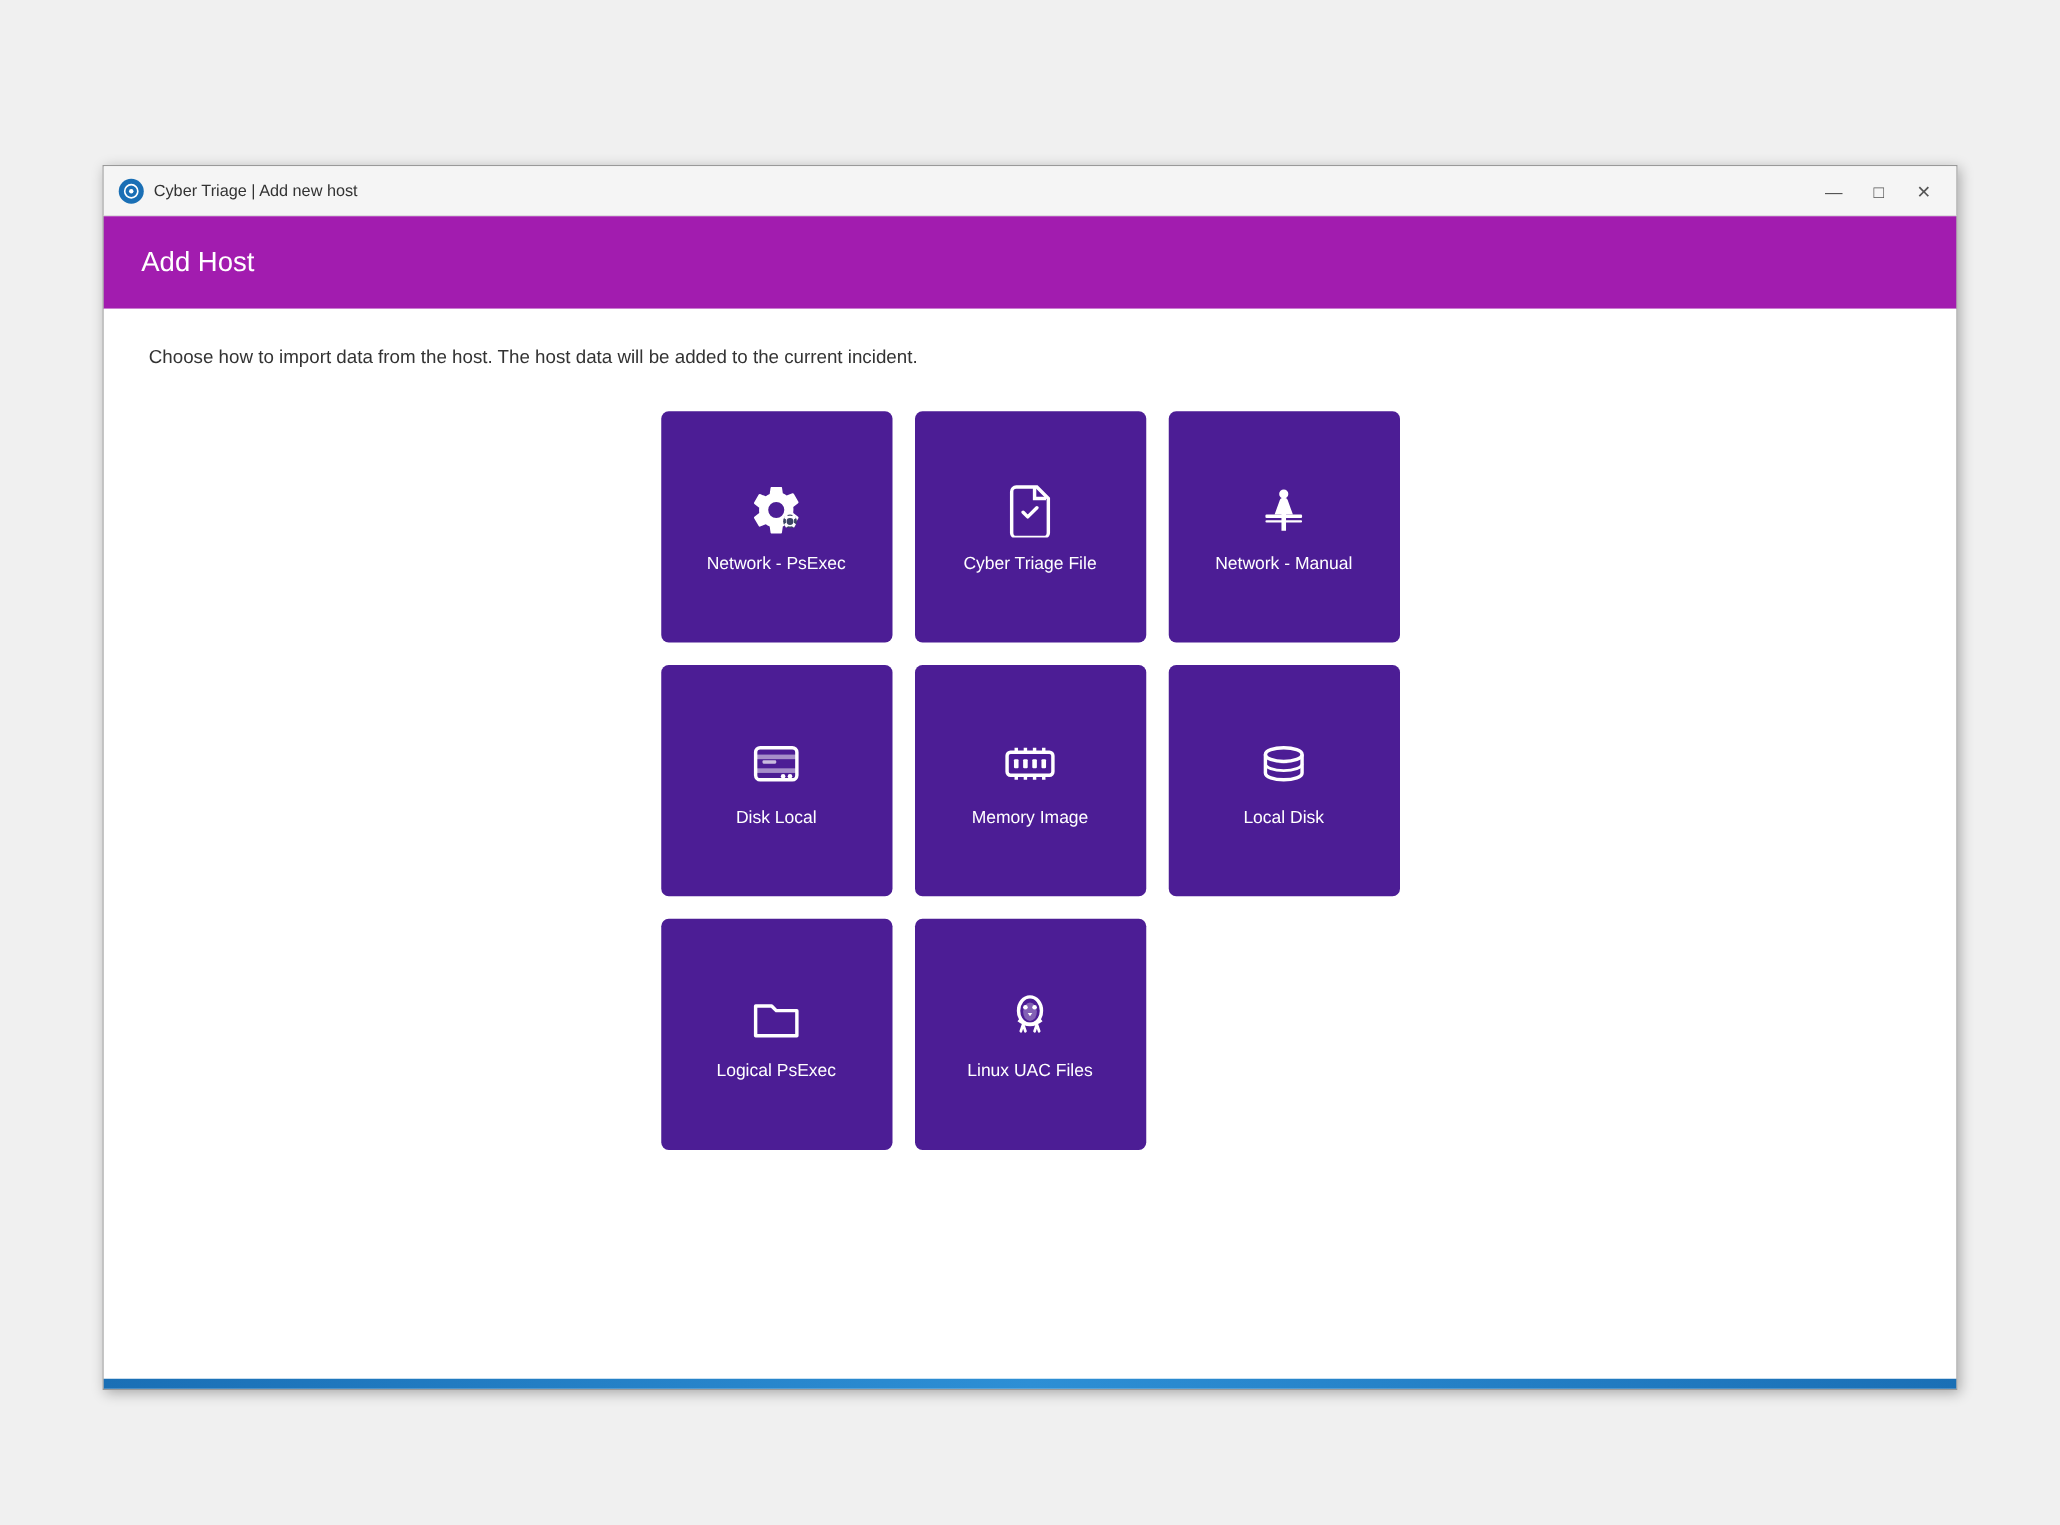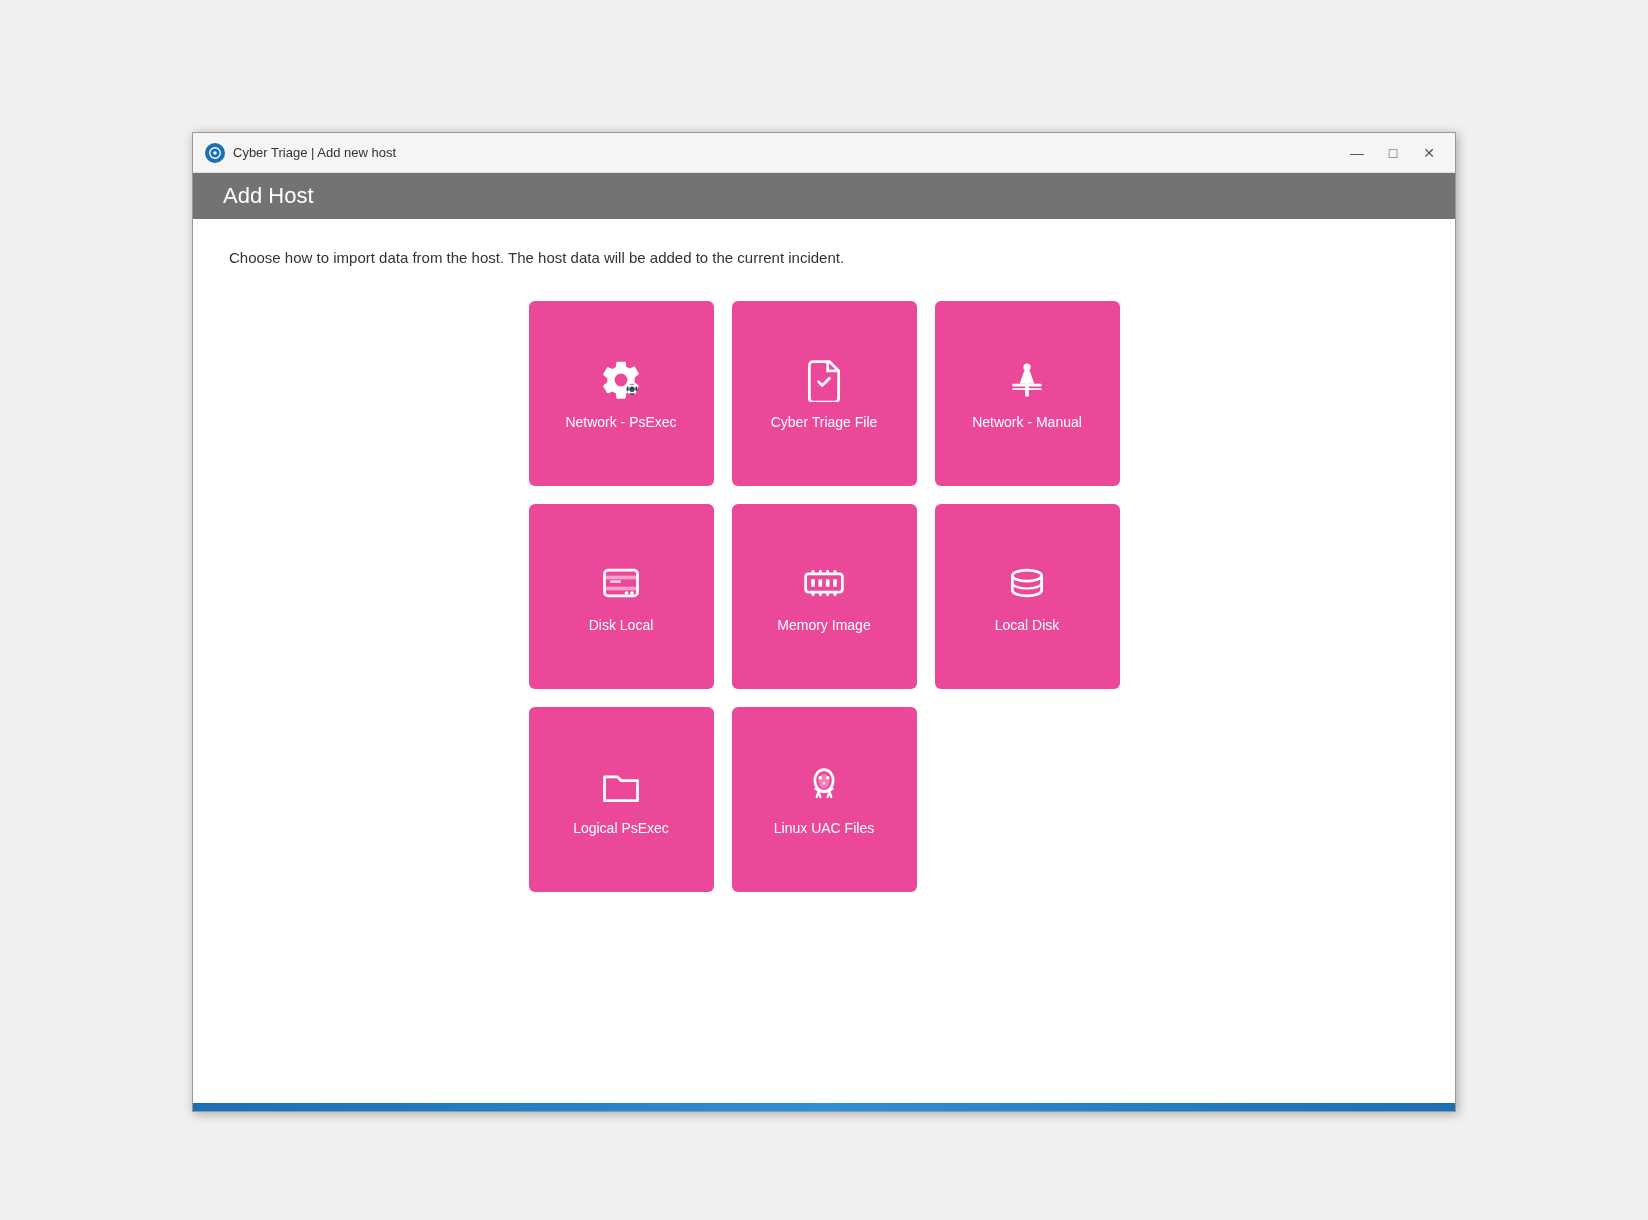--- a/index.html
+++ b/index.html
@@ -11,21 +11,21 @@
     body {
       font-family: 'Segoe UI', Arial, sans-serif;
       background: #f0f0f0;
       display: flex;
       justify-content: center;
       align-items: center;
       min-height: 100vh;
     }
 
     .window {
-      width: 1264px;
+      width: 1484px;
       height: 980px;
       background: #ffffff;
       border: 1px solid #999;
       box-shadow: 2px 2px 10px rgba(0,0,0,0.3);
       display: flex;
       flex-direction: column;
       margin-top: 24px;
     }
 
     .title-bar {
@@ -72,22 +72,22 @@
       border: none;
       cursor: pointer;
       display: flex;
       align-items: center;
       justify-content: center;
       font-size: 14px;
       color: #555;
     }
 
     .header-bar {
-      background: #737373;
-      padding: 10px 30px;
+      background: #a21caf;
+      padding: 24px 30px;
       flex-shrink: 0;
     }
 
     .header-title {
       color: #ffffff;
       font-size: 22px;
       font-weight: 400;
     }
 
     .content-area {
@@ -105,21 +105,21 @@
 
     .grid-container {
       display: grid;
       grid-template-columns: repeat(3, 185px);
       grid-template-rows: repeat(3, 185px);
       gap: 18px;
       justify-content: center;
     }
 
     .grid-item {
-      background: #ec4899;
+      background: #4c1d95;
       border-radius: 6px;
       display: flex;
       flex-direction: column;
       align-items: center;
       justify-content: center;
       cursor: pointer;
       transition: background 0.15s;
       gap: 12px;
       padding: 20px;
     }

